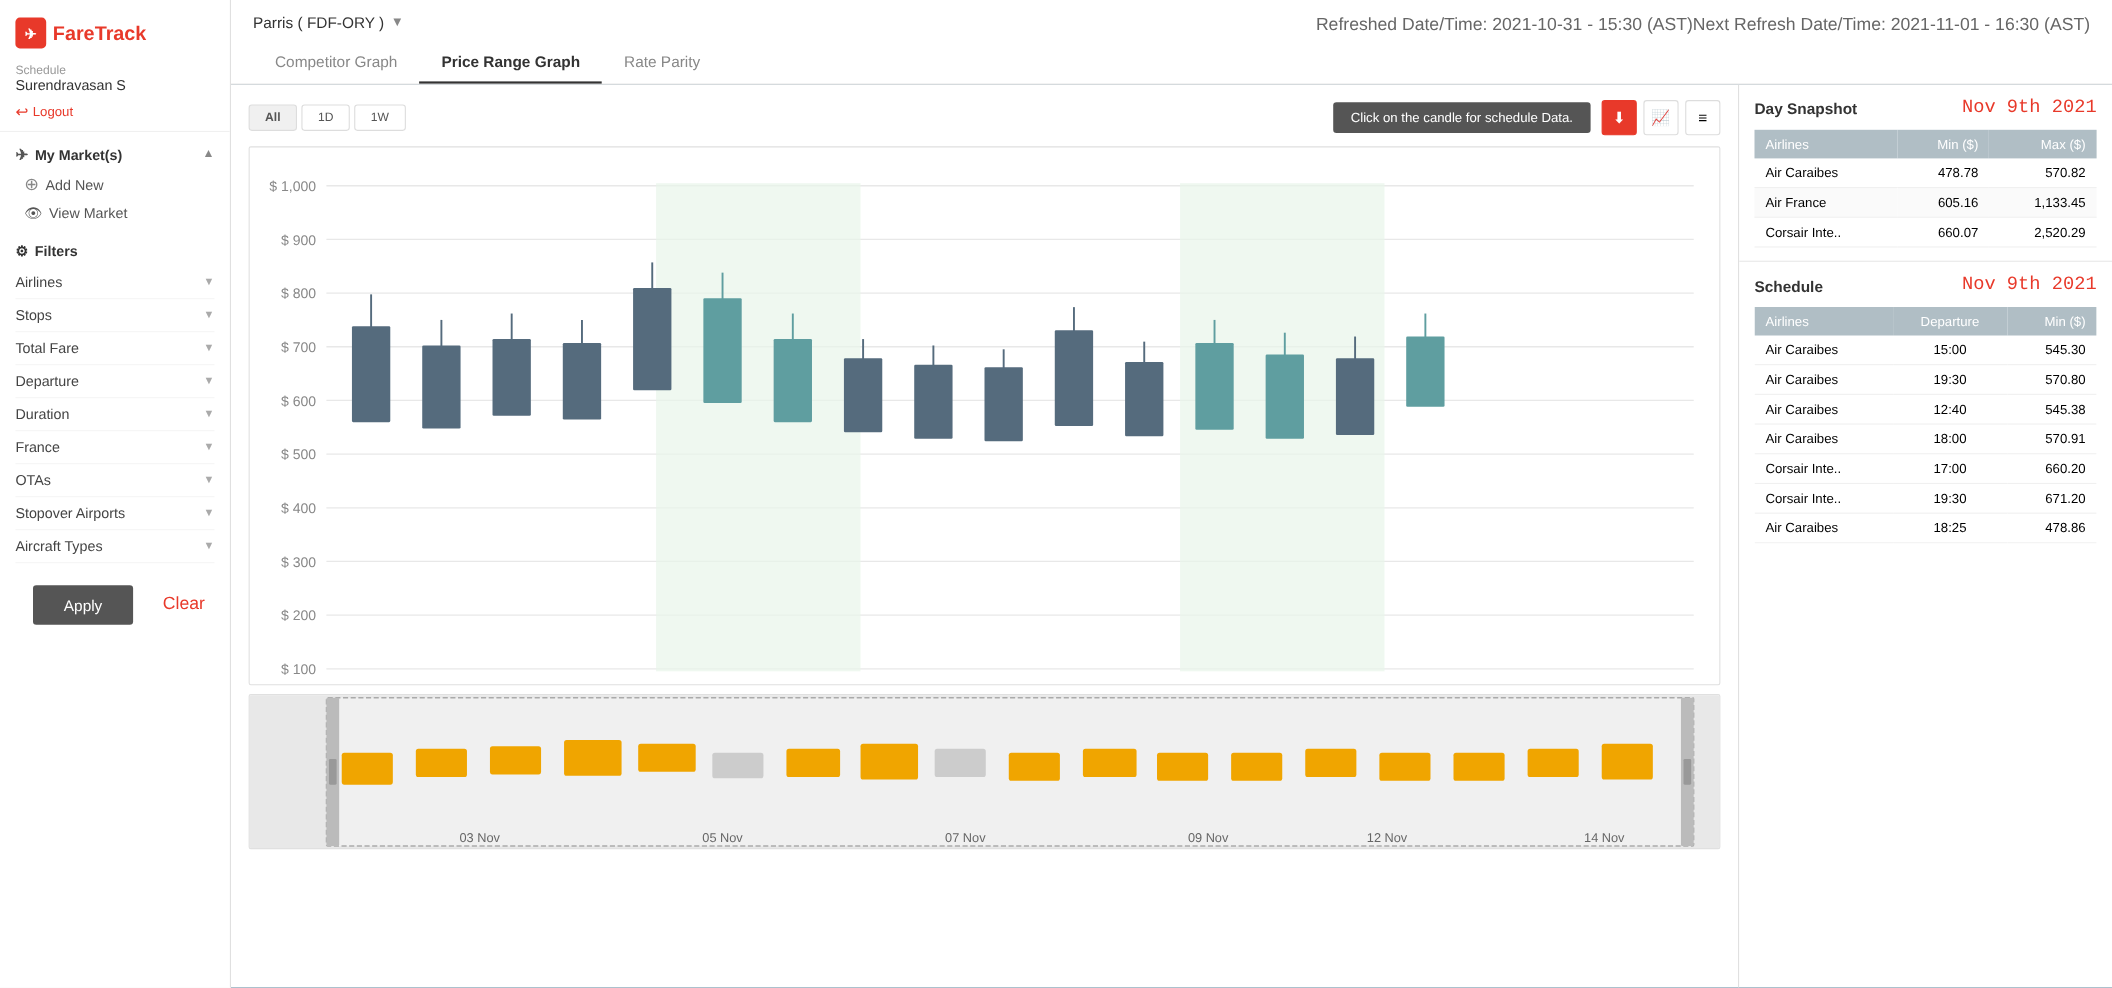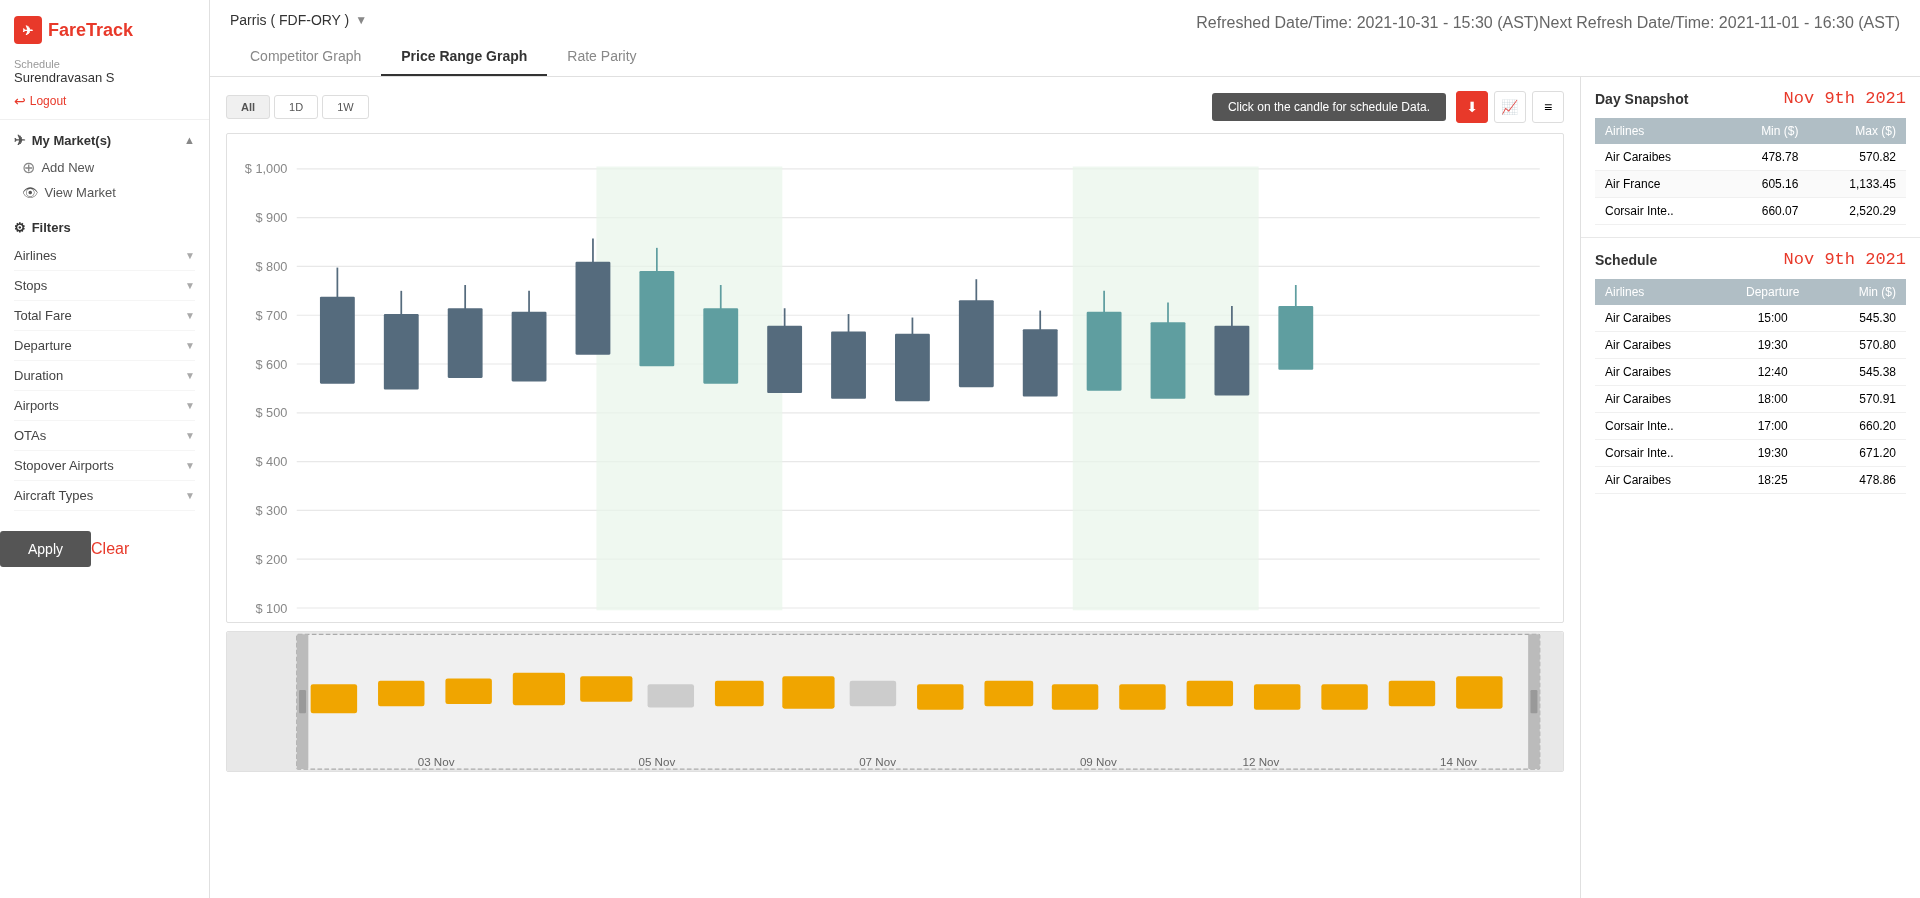--- a/index.html
+++ b/index.html
@@ -58,21 +58,21 @@
     .sidebar-add-new { display: flex; align-items: center; gap: 6px; padding: 4px 8px; color: #555; cursor: pointer; }
     .sidebar-add-new .plus { font-size: 16px; color: #888; }
     .sidebar-view-market { display: flex; align-items: center; gap: 6px; padding: 4px 8px; color: #555; cursor: pointer; }
     .eye-icon { font-size: 13px; }
     .filters-section { padding: 4px 14px; }
     .filters-title { font-size: 13px; font-weight: 600; color: #333; padding: 6px 0; display: flex; align-items: center; gap: 6px; }
     .filter-item {
       display: flex; align-items: center; justify-content: space-between;
       padding: 7px 0; border-bottom: 1px solid #f5f5f5; cursor: pointer; color: #444; font-size: 13px;
     }
-    .apply-section { padding: 16px 0; display: flex; gap: 0; align-items: center; }
+    .apply-section { padding: 16px 30px; display: flex; gap: 27px; align-items: center; }
     .apply-btn {
       background: #555; color: #fff; border: none; padding: 10px 28px;
       font-size: 14px; cursor: pointer; border-radius: 3px;
     }
     .clear-btn { background: none; border: none; color: #e8392a; font-size: 16px; cursor: pointer; }
 
     
     #main {
       flex: 1;
       display: flex;
@@ -236,21 +236,21 @@
         </div>
         <div class="filter-item">
           <span>Departure</span>
           <span style="font-size: 10px; color: rgb(170, 170, 170);">▼</span>
         </div>
         <div class="filter-item">
           <span>Duration</span>
           <span style="font-size: 10px; color: rgb(170, 170, 170);">▼</span>
         </div>
         <div class="filter-item">
-          <span>Airports</span>
+          <span>France</span>
           <span style="font-size: 10px; color: rgb(170, 170, 170);">▼</span>
         </div>
         <div class="filter-item">
           <span>OTAs</span>
           <span style="font-size: 10px; color: rgb(170, 170, 170);">▼</span>
         </div>
         <div class="filter-item">
           <span>Stopover Airports</span>
           <span style="font-size: 10px; color: rgb(170, 170, 170);">▼</span>
         </div>

